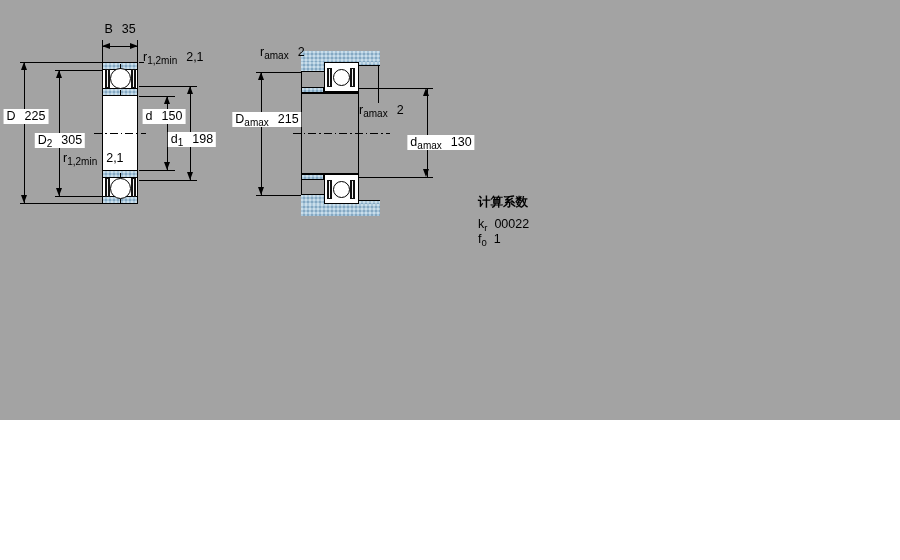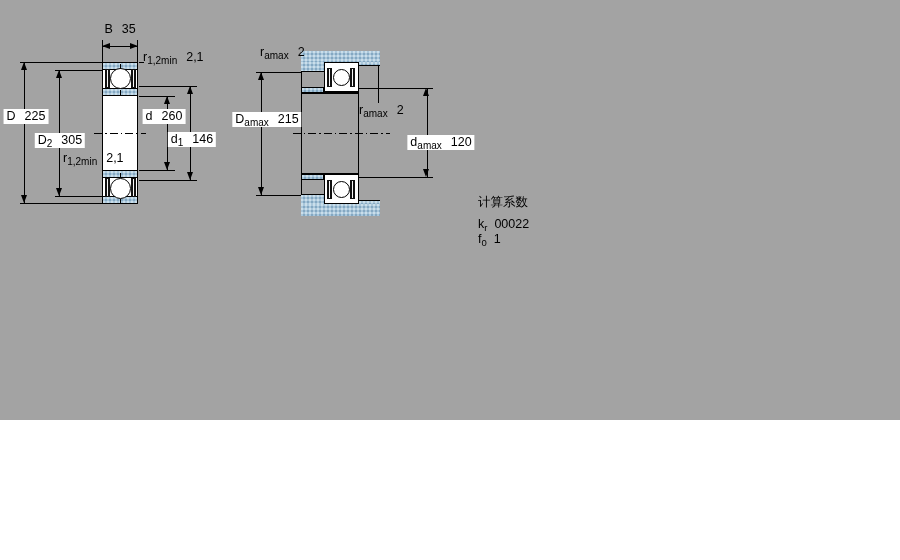--- a/index.html
+++ b/index.html
@@ -22,21 +22,21 @@
   .ar{position:absolute;width:0;height:0;z-index:4;}
   .ar.up{border-left:3.5px solid transparent;border-right:3.5px solid transparent;border-bottom:8px solid #000;}
   .ar.down{border-left:3.5px solid transparent;border-right:3.5px solid transparent;border-top:8px solid #000;}
   .ar.lf{border-top:3.5px solid transparent;border-bottom:3.5px solid transparent;border-right:8px solid #000;}
   .ar.rt{border-top:3.5px solid transparent;border-bottom:3.5px solid transparent;border-left:8px solid #000;}
   .lbl{position:absolute;font-size:12.5px;line-height:15px;white-space:nowrap;z-index:6;}
   .lbl .sub{font-size:10px;position:relative;top:3px;}
   .lbl .val{margin-left:9px;}
   .lbl.bg{background:#fff;padding:0 3px;}
   .ctr{transform:translateX(-50%);}
-  .bold{font-weight:normal;}
+  .bold{font-weight:bold;}
   .calc-row{position:absolute;font-size:12.5px;line-height:15px;white-space:nowrap;z-index:6;}
   .calc-row .sub{font-size:9.5px;position:relative;top:3px;}
   .calc-row .val{margin-left:7px;}
 </style>
 </head>
 <body>
 
 <div class="canvas">
 
   <div class="steel outlined" style="left:102px;top:62px;width:36px;height:8px;"></div>
@@ -84,28 +84,28 @@
   <div class="ar down" style="left:55.5px;top:188px;"></div>
   <div class="lbl bg ctr" style="left:60px;top:133px;"><span>D</span><span class="sub">2</span><span class="val">305</span></div>
 
   <div class="lbl" style="left:63px;top:151px;"><span>r</span><span class="sub">1,2min</span><span class="val">2,1</span></div>
 
   <div class="ln" style="left:139px;top:95.5px;width:36px;height:1px;"></div>
   <div class="ln" style="left:139px;top:169.5px;width:36px;height:1px;"></div>
   <div class="ln" style="left:167px;top:96px;width:1px;height:74px;"></div>
   <div class="ar up" style="left:163.5px;top:96px;"></div>
   <div class="ar down" style="left:163.5px;top:162px;"></div>
-  <div class="lbl bg ctr" style="left:164px;top:109px;"><span>d</span><span class="val">260</span></div>
+  <div class="lbl bg ctr" style="left:164px;top:109px;"><span>d</span><span class="val">150</span></div>
 
   <div class="ln" style="left:139px;top:85.5px;width:58px;height:1px;"></div>
   <div class="ln" style="left:139px;top:179.5px;width:58px;height:1px;"></div>
   <div class="ln" style="left:190px;top:86px;width:1px;height:94px;"></div>
   <div class="ar up" style="left:186.5px;top:86px;"></div>
   <div class="ar down" style="left:186.5px;top:172px;"></div>
-  <div class="lbl bg ctr" style="left:192px;top:132px;"><span>d</span><span class="sub">1</span><span class="val">146</span></div>
+  <div class="lbl bg ctr" style="left:192px;top:132px;"><span>d</span><span class="sub">1</span><span class="val">198</span></div>
 
   <div class="steel" style="left:301px;top:51px;width:79px;height:11px;"></div>
   <div class="steel" style="left:301px;top:62px;width:23px;height:10px;border-bottom:1.5px solid #000;"></div>
   <div class="steel" style="left:358.5px;top:62px;width:21.5px;height:4px;border-bottom:1.5px solid #000;"></div>
 
   <div class="steel" style="left:301px;top:204px;width:79px;height:11.5px;"></div>
   <div class="steel" style="left:301px;top:194px;width:23px;height:10px;border-top:1.5px solid #000;"></div>
   <div class="steel" style="left:358.5px;top:200px;width:21.5px;height:4px;border-top:1.5px solid #000;"></div>
 
   <div class="steel outlined" style="left:301px;top:86.5px;width:23px;height:6px;"></div>
@@ -137,19 +137,19 @@
   <div class="lbl bg ctr" style="left:267px;top:112px;"><span>D</span><span class="sub">amax</span><span class="val">215</span></div>
 
   <div class="ln" style="left:378px;top:66px;width:1px;height:37px;"></div>
   <div class="lbl" style="left:359px;top:103px;"><span>r</span><span class="sub">amax</span><span class="val">2</span></div>
 
   <div class="ln" style="left:359px;top:87.5px;width:74px;height:1px;"></div>
   <div class="ln" style="left:359px;top:176.5px;width:74px;height:1px;"></div>
   <div class="ln" style="left:426.5px;top:88px;width:1px;height:89px;"></div>
   <div class="ar up" style="left:423px;top:88px;"></div>
   <div class="ar down" style="left:423px;top:169px;"></div>
-  <div class="lbl bg ctr" style="left:441px;top:135px;"><span>d</span><span class="sub">amax</span><span class="val">120</span></div>
+  <div class="lbl bg ctr" style="left:441px;top:135px;"><span>d</span><span class="sub">amax</span><span class="val">130</span></div>
 
   <div class="calc-row bold" style="left:478px;top:195px;">计算系数</div>
   <div class="calc-row" style="left:478px;top:217px;"><span>k</span><span class="sub">r</span><span class="val">00022</span></div>
   <div class="calc-row" style="left:478px;top:232px;"><span>f</span><span class="sub">0</span><span class="val">1</span></div>
 
 </div>
 
 </body></html>

